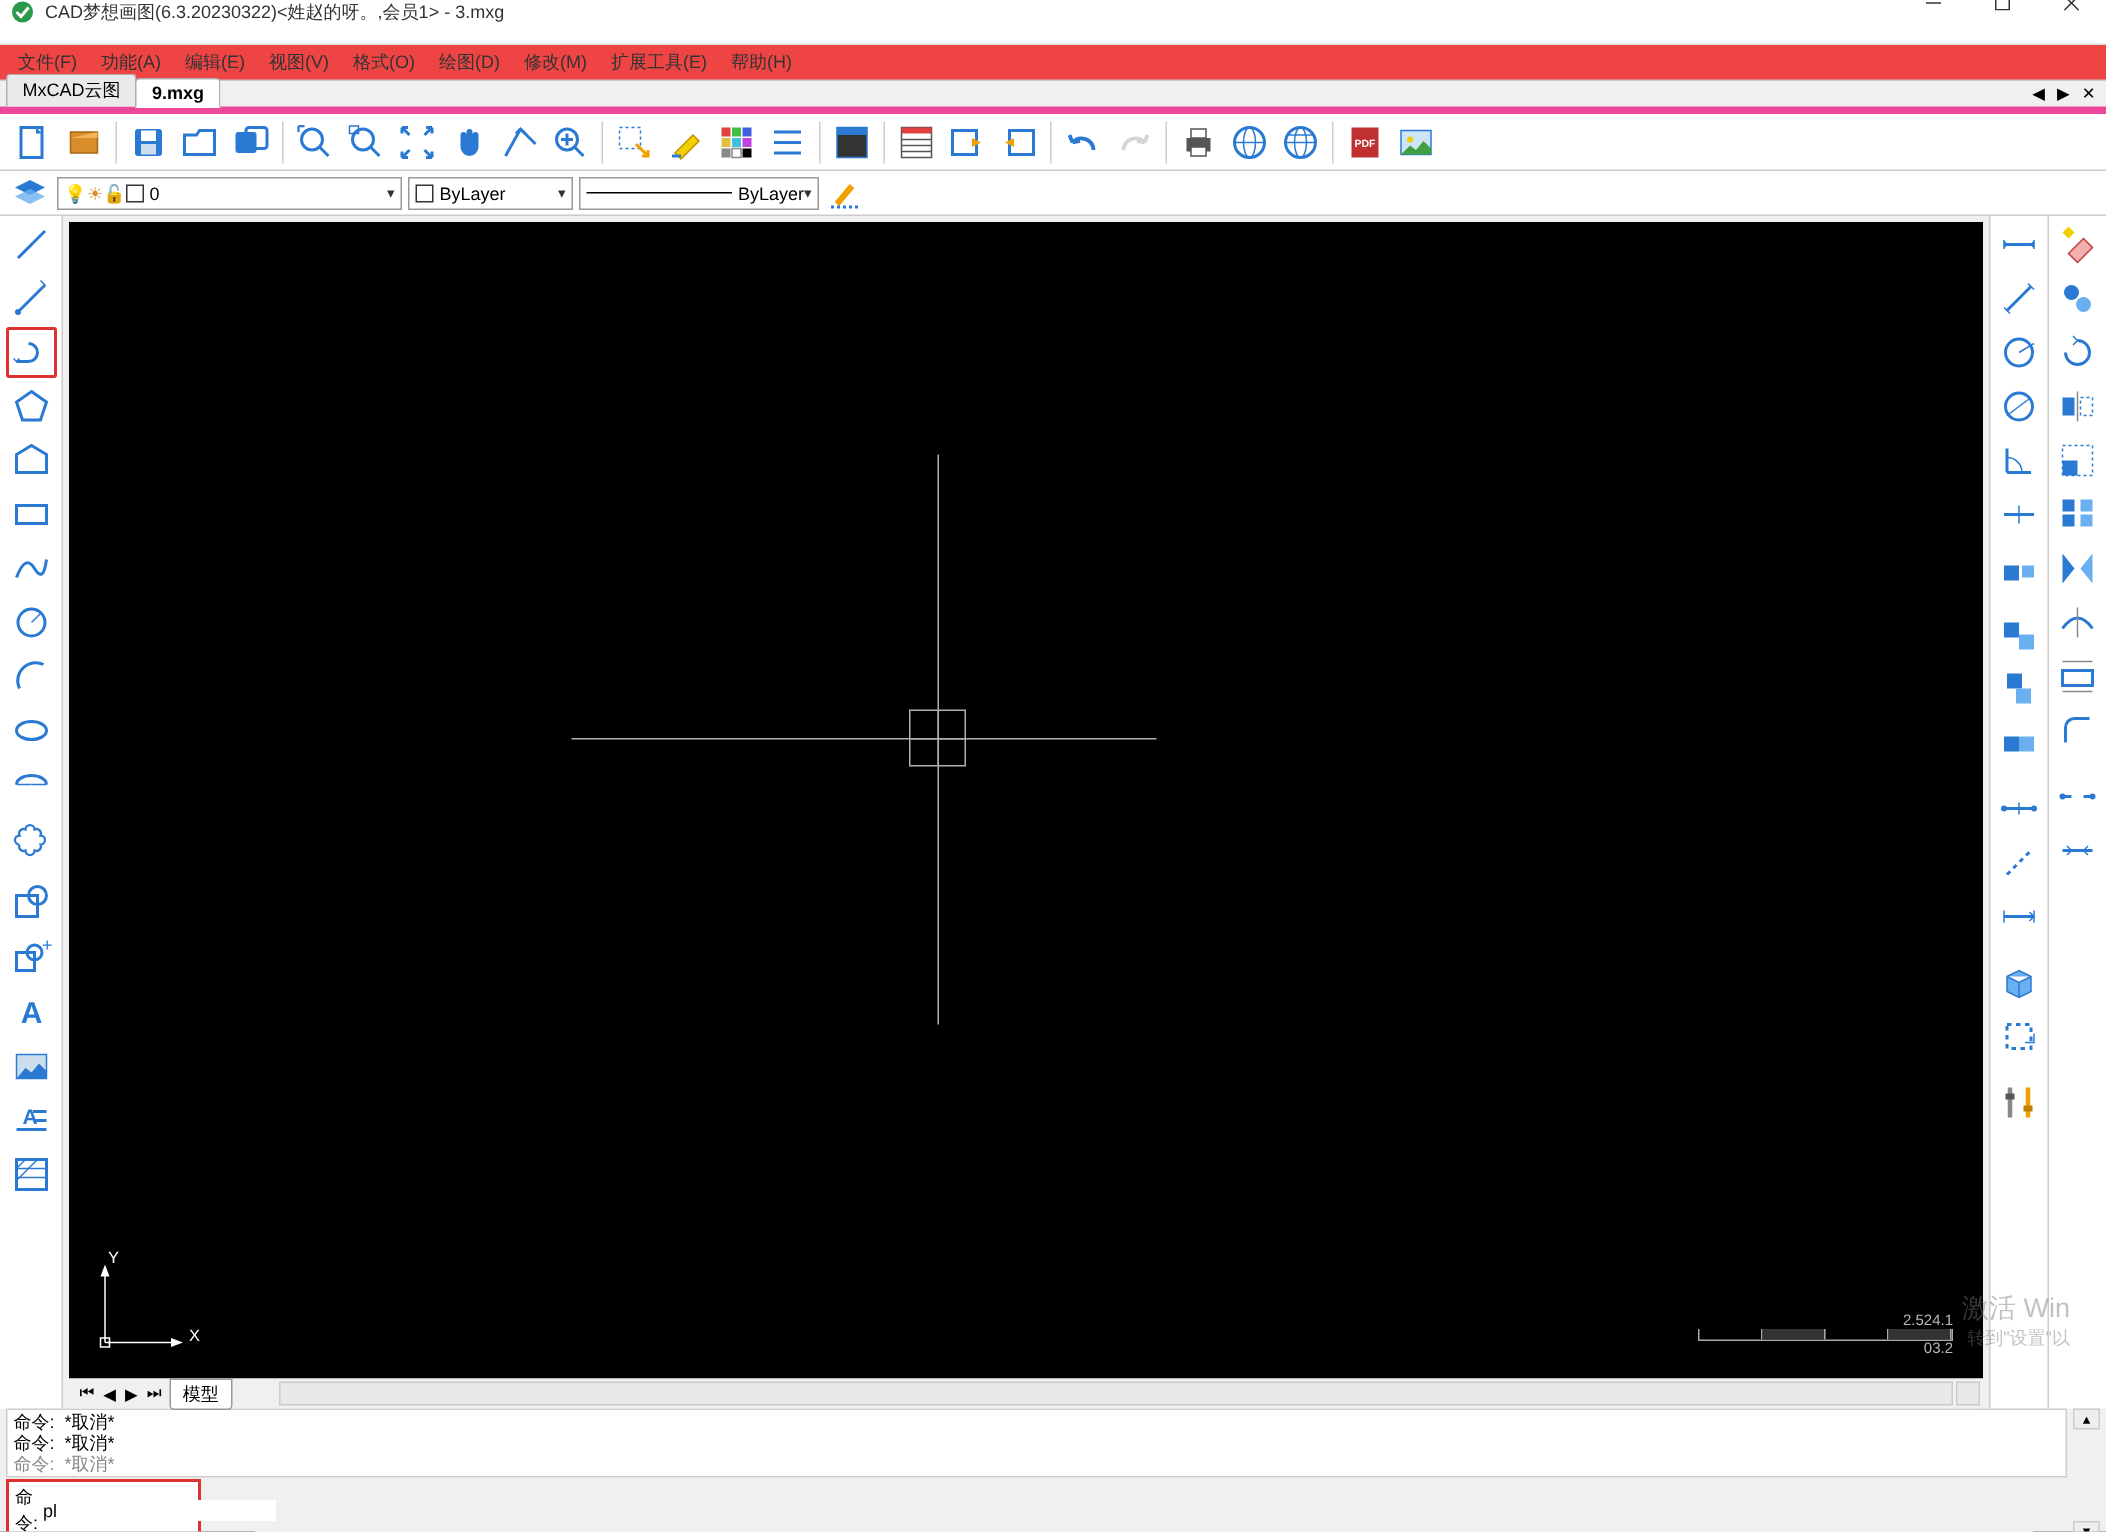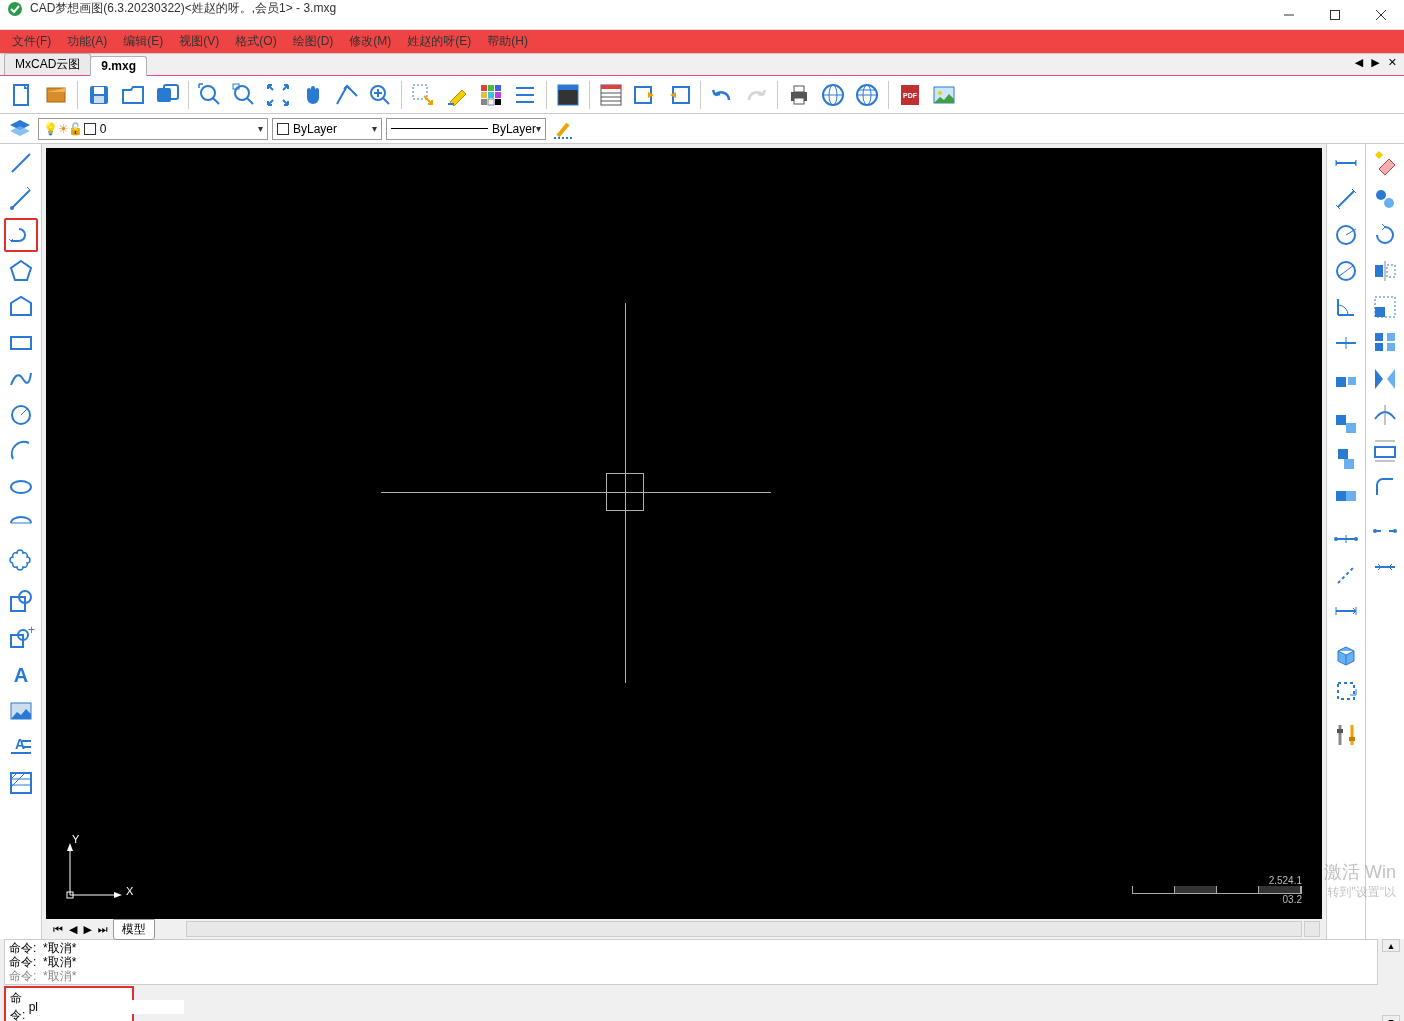--- a/index.html
+++ b/index.html
@@ -1,29 +1,29 @@
 <!DOCTYPE html>
 <html><head>
 <meta charset="utf-8">
 <style>
 * { margin: 0; padding: 0; box-sizing: border-box; font-family: "Microsoft YaHei", "SimSun", sans-serif; }
 html, body { width: 1404px; height: 1021px; overflow: hidden; background: #f0f0f0; }
 
 
-.titlebar { height: 30px; background: #fff; display: flex; align-items: flex-start; padding: 0 0 12px 6px; border-bottom: 1px solid #ddd; }
+.titlebar { height: 30px; background: #fff; display: flex; align-items: flex-end; padding: 0 0 12px 6px; border-bottom: 1px solid #ddd; }
 .titlebar .app-icon { width: 18px; height: 18px; margin-right: 6px; display: inline-flex; align-items: center; justify-content: center; color: #2a7a2a; font-size: 14px; }
 .titlebar .title { font-size: 12px; color: #333; flex: 1; }
 .titlebar .winbtn { width: 46px; height: 30px; display: flex; align-items: center; justify-content: center; font-size: 14px; color: #333; }
 
 
 .menubar { height: 24px; background: #ef4444; display: flex; align-items: center; padding: 0 4px; border-bottom: 1px solid #ccc; }
 .menubar .menu-item { padding: 2px 8px; font-size: 12px; color: #333; }
 
 
-.tabstrip { height: 22px; background: #f0f0f0; display: flex; align-items: flex-end; padding: 0 4px; position: relative; border-bottom: 1px solid #ec4899; }
+.tabstrip { height: 22px; background: #f0f0f0; display: flex; align-items: flex-end; padding: 0 4px; position: relative; border-bottom: 5px solid #ec4899; }
 .tabstrip .tab { padding: 2px 10px; font-size: 12px; border: 1px solid #b0b0b0; border-bottom: none; margin-right: -1px; background: #eaeaea; border-radius: 3px 3px 0 0; position: relative; }
 .tabstrip .tab.active { background: #fff; font-weight: bold; z-index: 2; border-bottom: 1px solid #fff; margin-bottom: -1px; }
 .tabstrip .nav { position: absolute; right: 4px; top: 2px; font-size: 11px; display: flex; gap: 2px; }
 .tabstrip .nav span { padding: 0 3px; cursor: pointer; }
 
 
 .toolbar-main { height: 38px; background: #fff; display: flex; align-items: center; padding: 2px 6px; border-bottom: 1px solid #ccc; gap: 2px; }
 .tb-btn { width: 32px; height: 32px; display: flex; align-items: center; justify-content: center; border-radius: 2px; }
 .tb-sep { width: 1px; height: 28px; background: #ccc; margin: 0 3px; }
 
@@ -53,21 +53,21 @@
 .crosshair-h { position: absolute; left: 335px; top: 344px; width: 390px; height: 1px; background: #b0b0b0; }
 .pickbox { position: absolute; left: 560px; top: 325px; width: 38px; height: 38px; border: 1px solid #b0b0b0; }
 .pickbox::before { content: ""; position: absolute; left: 50%; top: 0; bottom: 0; width: 1px; background: #b0b0b0; }
 .pickbox::after { content: ""; position: absolute; top: 50%; left: 0; right: 0; height: 1px; background: #b0b0b0; }
 .ucs { position: absolute; left: 12px; bottom: 12px; color: #fff; font-size: 11px; }
 .scale-ruler { position: absolute; right: 20px; bottom: 14px; color: #bbb; font-size: 10px; }
 .scale-ruler .bar { display: flex; border: 1px solid #aaa; border-top: none; height: 8px; }
 .scale-ruler .seg { flex: 1; border-right: 1px solid #aaa; }
 .scale-ruler .seg.dark { background: #333; }
 .scale-ruler .labels { display: flex; justify-content: flex-end; }
-.watermark { position: absolute; right: 8px; bottom: 120px; color: #777; font-size: 18px; opacity: 0.45; text-align: right; }
+.watermark { position: absolute; right: 24px; bottom: 120px; color: #777; font-size: 18px; opacity: 0.45; text-align: right; }
 .watermark .sm { font-size: 12px; }
 
 
 .bottom-tabs { height: 20px; background: #f0f0f0; display: flex; align-items: center; padding: 0 4px; margin: 0 4px; position: relative; }
 .bottom-tabs .nav { font-size: 11px; padding: 0 3px; cursor: pointer; }
 .bottom-tabs .btab { font-size: 12px; padding: 1px 8px; border: 1px solid #999; background: #fff; border-radius: 0 0 3px 3px; margin: 12px 2px; }
 .bottom-tabs .scroll { position: absolute; right: 20px; left: 140px; height: 16px; background: #e8e8e8; border: 1px solid #ccc; }
 .bottom-tabs .scroll-right { position: absolute; right: 2px; width: 16px; height: 16px; background: #e8e8e8; border: 1px solid #ccc; }
 
 
@@ -112,21 +112,21 @@
 </div>
 
 <div class="menubar">
   <div class="menu-item">文件(F)</div>
   <div class="menu-item">功能(A)</div>
   <div class="menu-item">编辑(E)</div>
   <div class="menu-item">视图(V)</div>
   <div class="menu-item">格式(O)</div>
   <div class="menu-item">绘图(D)</div>
   <div class="menu-item">修改(M)</div>
-  <div class="menu-item">姓赵的呀(E)</div>
+  <div class="menu-item">扩展工具(E)</div>
   <div class="menu-item">帮助(H)</div>
 </div>
 
 <div class="tabstrip">
   <div class="tab">MxCAD云图</div>
   <div class="tab active">9.mxg</div>
   <div class="nav">
     <span>◀</span>
     <span>▶</span>
     <span>✕</span>

